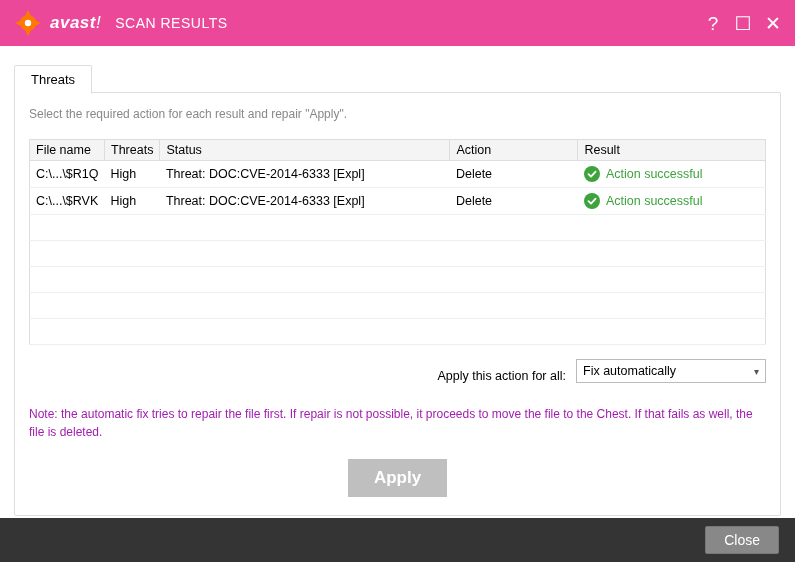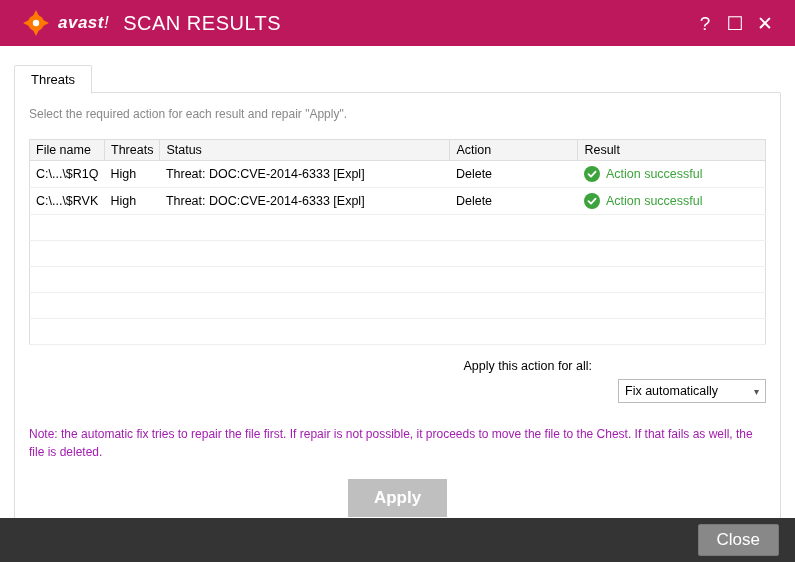--- a/index.html
+++ b/index.html
@@ -1,23 +1,23 @@
 <!DOCTYPE html>
 <html><head>
 <meta charset="utf-8">
 <style>
 * { margin: 0; padding: 0; box-sizing: border-box; }
 body { font-family: "Segoe UI", Arial, sans-serif; font-size: 13px; width: 795px; height: 562px; background: #fff; overflow: hidden; }
-.titlebar { background: #be185d; height: 46px; display: flex; align-items: center; padding: 0 20px; color: #fff; }
+.titlebar { background: #ec4899; height: 46px; display: flex; align-items: center; padding: 0 12px; color: #fff; }
 .logo-wrap { display: flex; align-items: center; gap: 6px; }
 .logo-icon { width: 32px; height: 32px; }
 .logo-text { font-size: 17px; letter-spacing: 0.5px; }
 .logo-text b { font-weight: 700; font-style: italic; }
 .logo-text i { font-style: italic; font-weight: 400; }
-.window-title { font-size: 20px; font-weight: 300; margin-left: 8px; letter-spacing: 0.5px; color: #fff; }
+.window-title { font-size: 14px; font-weight: 300; margin-left: 8px; letter-spacing: 0.5px; color: #fff; }
 .titlebar-controls { margin-left: auto; display: flex; gap: 10px; font-size: 19px; }
 .titlebar-controls span { cursor: pointer; width: 20px; text-align: center; line-height: 1; }
 
 .content { padding: 18px 14px 10px 14px; }
 .panel { border: 1px solid #ddd; border-radius: 2px; padding: 14px 14px 18px 14px; position: relative; }
 .tab { position: absolute; top: -28px; left: -1px; background: #fff; border: 1px solid #ddd; border-bottom: 1px solid #fff; padding: 6px 16px; font-size: 13px; border-radius: 2px 2px 0 0; }
 .panel { margin-top: 28px; }
 .instruction { color: #888; font-size: 12px; margin-bottom: 18px; }
 
 .table { border: 1px solid #ddd; border-collapse: collapse; width: 100%; background: #fff; padding-left: 16px; }
@@ -25,31 +25,31 @@
 .table td { font-size: 12.5px; padding: 5px 6px; border-bottom: 1px solid #eee; vertical-align: middle; }
 .table tr.empty td { height: 26px; border-bottom: 1px solid #eee; }
 .col-file { width: 64px; }
 .col-sev { width: 50px; }
 .col-status { width: 290px; }
 .col-action { width: 128px; }
 .col-result { }
 .result-cell { display: flex; align-items: center; gap: 6px; color: #3da33d; }
 .check-icon { width: 16px; height: 16px; }
 
-.apply-row { display: flex; justify-content: flex-end; align-items: flex-start; gap: 26px; margin-top: 14px; font-size: 12.5px; }
-.select { border: 1px solid #bbb; padding: 4px 6px; font-size: 12.5px; width: 148px; background: #fff; position: relative; display: flex; justify-content: space-between; align-items: center; margin-top: 20px; }
+.apply-row { display: flex; justify-content: flex-end; align-items: flex-end; gap: 10px; margin-top: 14px; font-size: 12.5px; }
+.select { border: 1px solid #bbb; padding: 4px 6px; font-size: 12.5px; width: 190px; background: #fff; position: relative; display: flex; justify-content: space-between; align-items: center; }
 .chev { font-size: 10px; color: #555; }
 
 .note { color: #a21caf; font-size: 12px; margin-top: 22px; line-height: 1.5; }
 
 .apply-btn-row { display: flex; justify-content: center; margin-top: 18px; }
 .apply-btn { background: #bfbfbf; color: #fff; border: none; padding: 9px 26px; font-size: 17px; font-weight: 600; cursor: not-allowed; }
 
 .footer { position: absolute; bottom: 0; left: 0; right: 0; height: 44px; background: #343434; display: flex; align-items: center; justify-content: flex-end; padding: 0 16px; }
-.close-btn { background: #888; color: #fff; border: 1px solid #777; padding: 5px 18px; font-size: 17px; border-radius: 2px; cursor: pointer; }
+.close-btn { background: #888; color: #fff; border: 1px solid #777; padding: 5px 18px; font-size: 14px; border-radius: 2px; cursor: pointer; }
 </style>
 </head>
 <body>
 
 <div class="titlebar">
   <div class="logo-wrap">
     <span class="logo-icon">
       <svg viewBox="0 0 32 32">
           <circle cx="16" cy="16" r="8" fill="#ff7800"></circle>
           <circle cx="16" cy="16" r="3.2" fill="#fff"></circle>

